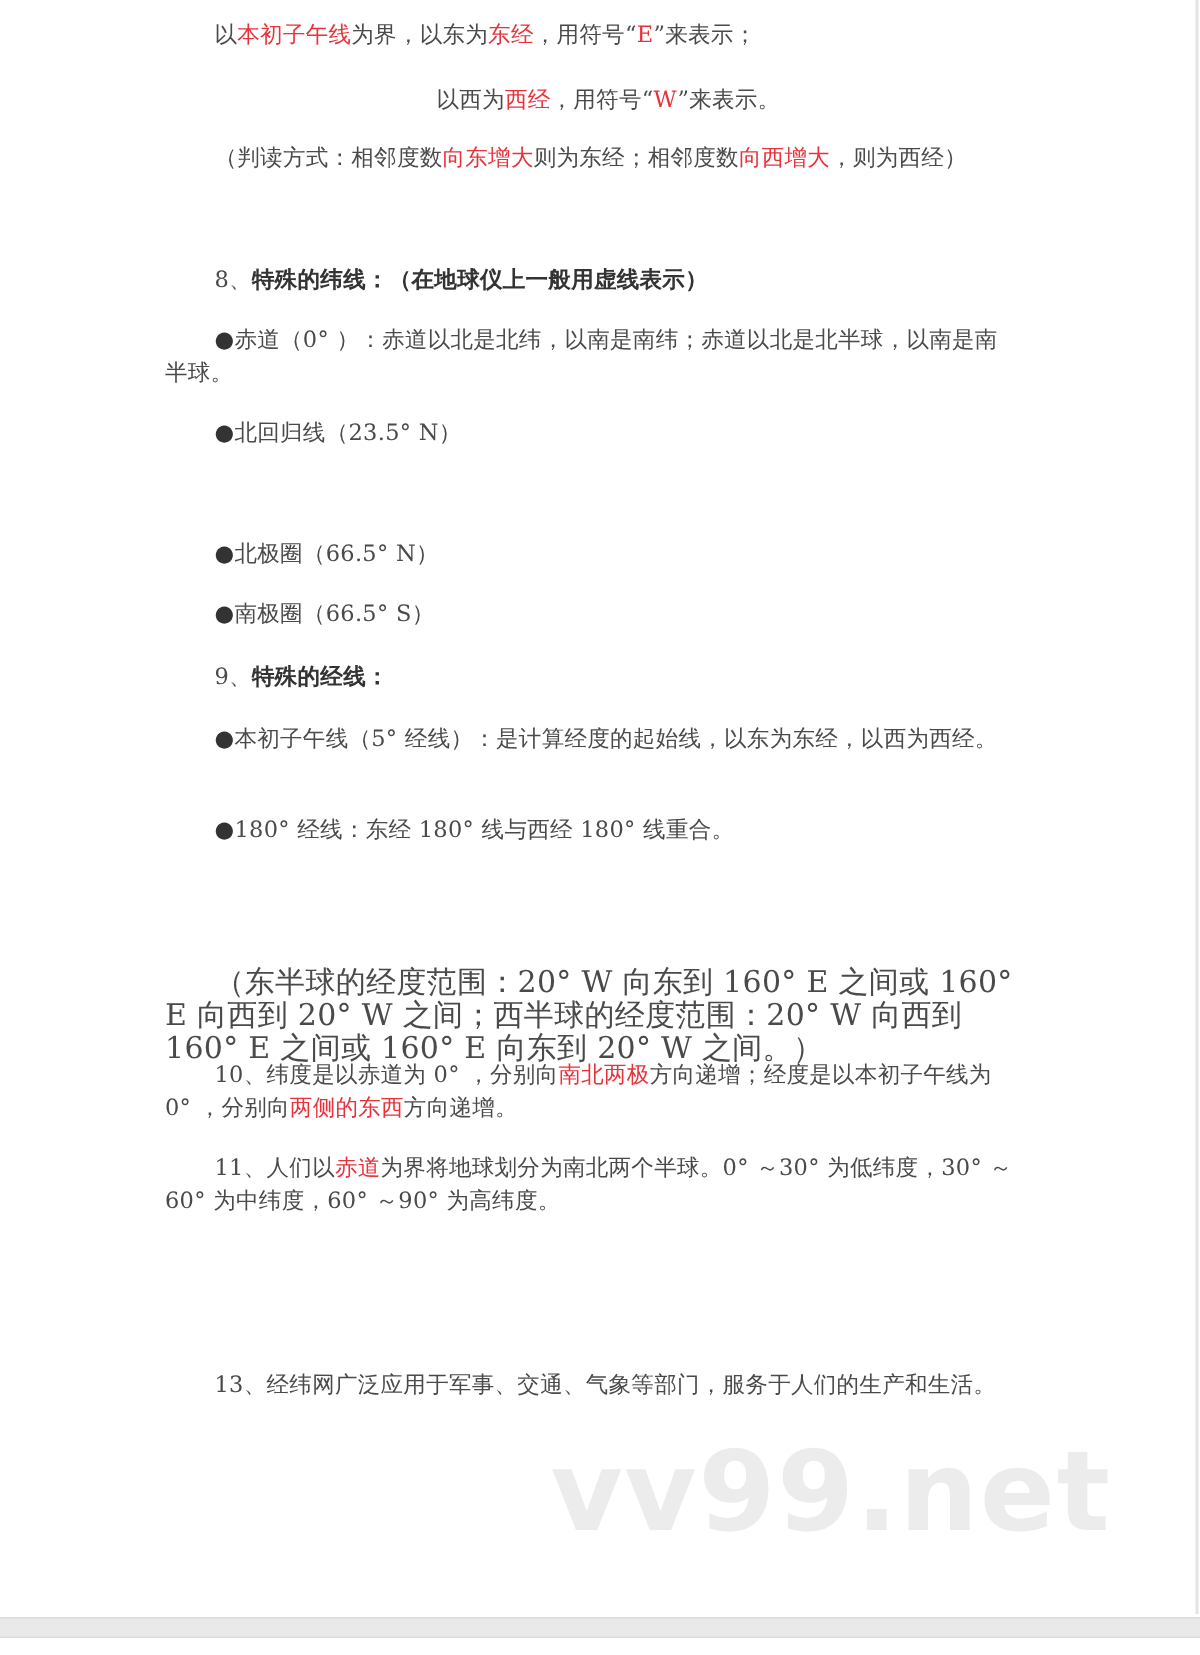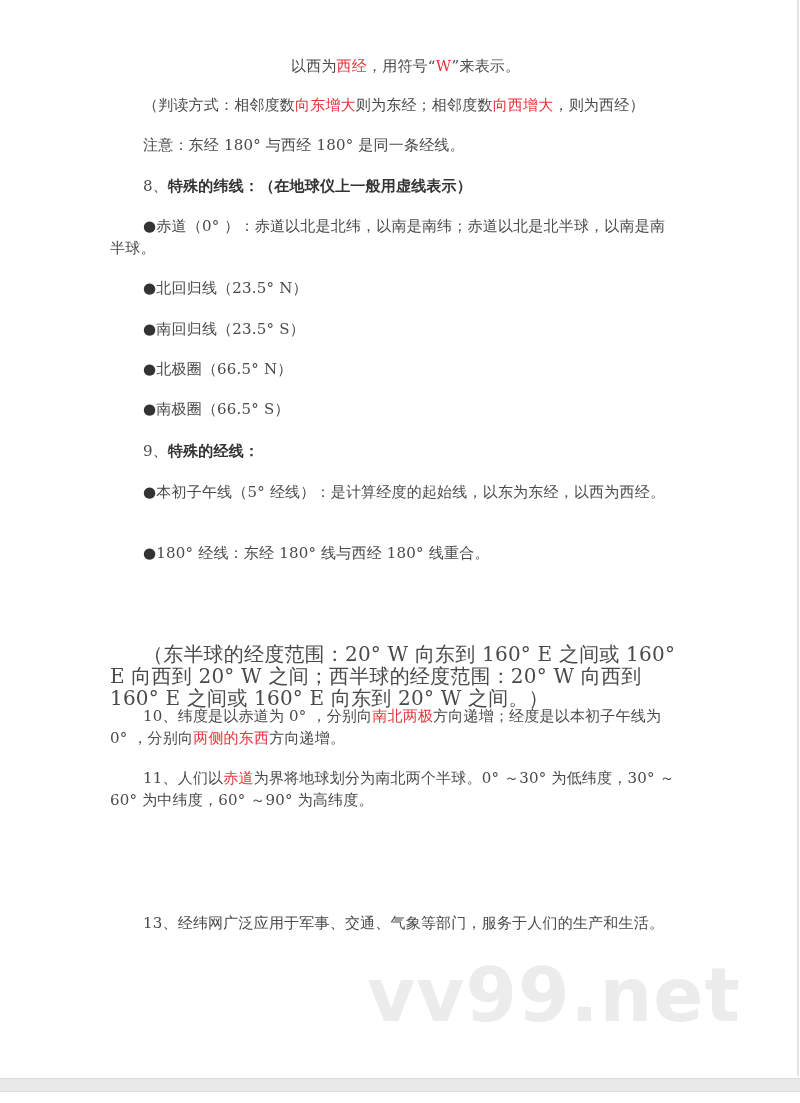--- a/index.html
+++ b/index.html
@@ -29,48 +29,45 @@
   .bottom-bar {
     position: absolute; left: 0; top: 1078px; width: 800px; height: 12px;
     background: #e9e9e9; border-top: 1px solid #dcdcdc; border-bottom: 1px solid #dcdcdc;
   }
 </style>
 </head>
 <body>
 
 <div class="page">
 
+  <div class="p" style="top:12px; left:143px;">
+    <span>以</span><span class="red">本初子午线</span><span>为界，以东为</span><span class="red">东经</span><span>，用符号“</span><span class="red">E</span><span>”来表示；</span>
+  </div>
 
   <div class="p" style="top:55px; left:291px;">
     <span>以西为</span><span class="red">西经</span><span>，用符号“</span><span class="red">W</span><span>”来表示。</span>
   </div>
 
   <div class="p" style="top:94px; left:143px; width:560px;">
     <span>（判读方式：相邻度数</span><span class="red">向东增大</span><span>则为东经；相邻度数</span><span class="red">向西增大</span><span>，则为西经）</span>
   </div>
 
-  <div class="p" style="top:134px; left:143px;">
-    <span>注意：东经 180° 与西经 180° 是同一条经线。</span>
-  </div>
 
   <div class="p" style="top:175px; left:143px;">
     <span>8、</span><span class="b">特殊的纬线：（在地球仪上一般用虚线表示）</span>
   </div>
 
   <div class="p ind" style="top:215px;">
     <span class="bullet">●</span><span>赤道（0° ）：赤道以北是北纬，以南是南纬；赤道以北是北半球，以南是南半球。</span>
   </div>
 
   <div class="p" style="top:277px; left:143px;">
     <span class="bullet">●</span><span>北回归线（23.5° N）</span>
   </div>
 
-  <div class="p" style="top:318px; left:143px;">
-    <span class="bullet">●</span><span>南回归线（23.5° S）</span>
-  </div>
 
   <div class="p" style="top:358px; left:143px;">
     <span class="bullet">●</span><span>北极圈（66.5° N）</span>
   </div>
 
   <div class="p" style="top:398px; left:143px;">
     <span class="bullet">●</span><span>南极圈（66.5° S）</span>
   </div>
 
   <div class="p" style="top:440px; left:143px;">

